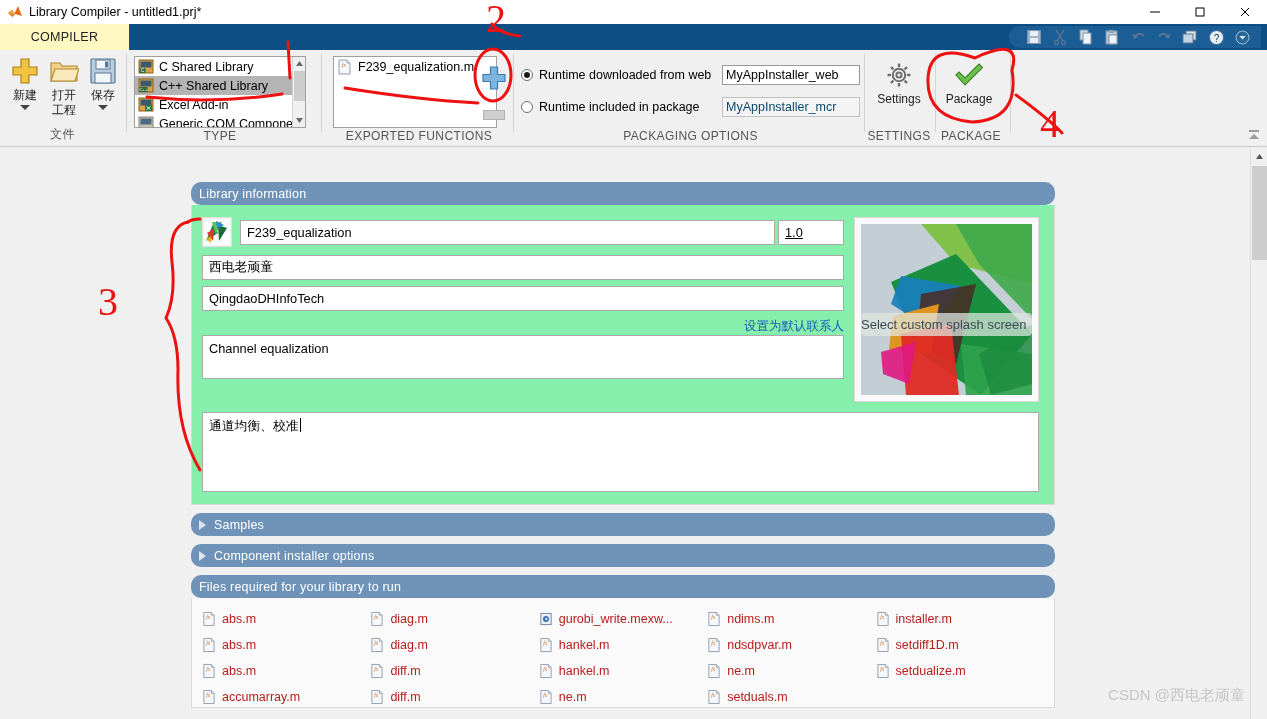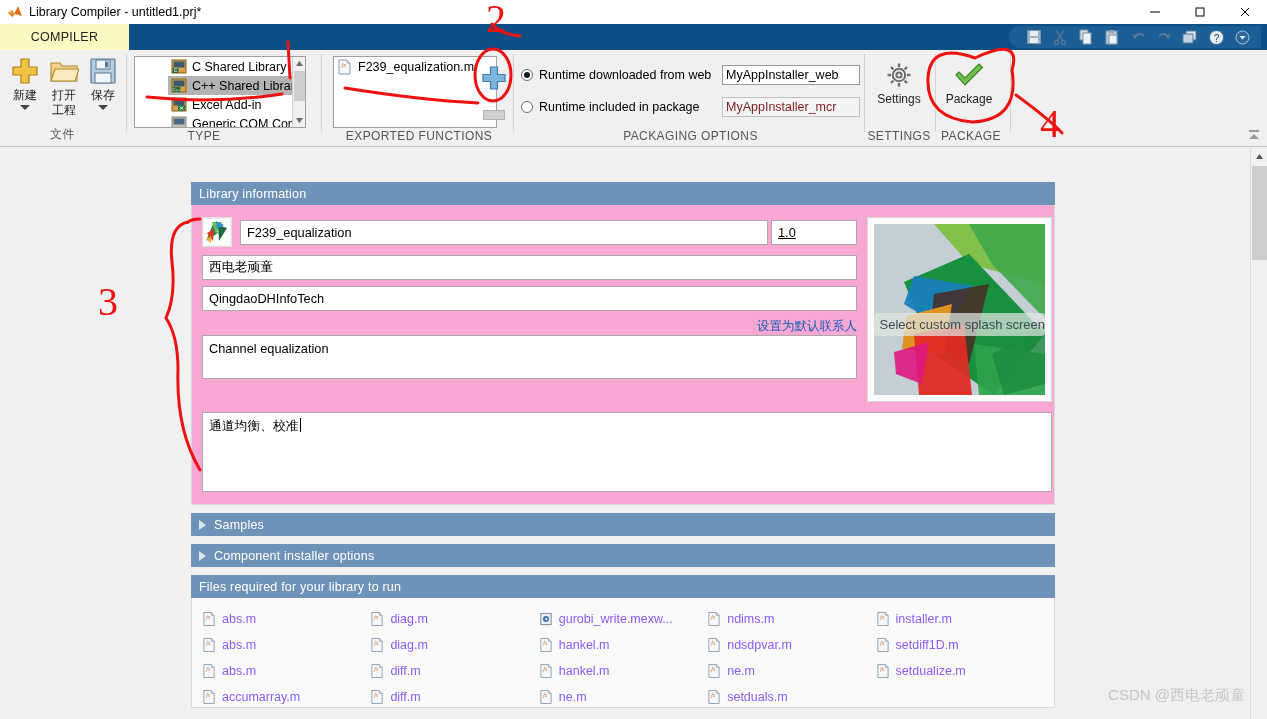--- a/index.html
+++ b/index.html
@@ -125,49 +125,49 @@
   }
   .radio.on::after {
     content: ''; position: absolute; left: 2px; top: 2px;
     width: 6px; height: 6px; border-radius: 50%; background: #1a1a1a;
   }
   .txtfield {
     position: absolute; background: #fff; border: 1px solid #999;
     font-size: 12.5px; color: #000; display: flex; align-items: center;
     padding: 0 3px; white-space: nowrap;
   }
-  .txtfield.disabled { background: #f4f4f4; border-color: #c2c2c2; color: #7f1d1d; }
+  .txtfield.disabled { background: #f4f4f4; border-color: #c2c2c2; color: #0c4a6e; }
 
   .ribbon-collapse {
     position: absolute; right: 4px; bottom: 3px; width: 18px; height: 16px;
     display: flex; align-items: center; justify-content: center;
   }
 
   
   .content {
     position: absolute; top: 148px; left: 0; width: 1267px; height: 571px;
     background: #f0f0f0;
     overflow: hidden;
   }
   .sheet {
     position: absolute; left: 191px; top: 34px; width: 864px;
   }
   .section-header {
     height: 23px; background: #6f92b8; color: #fff;
     display: flex; align-items: center; padding-left: 8px;
-    font-size: 12.5px; letter-spacing: .2px;
+    font-size: 12.5px; letter-spacing: .2px; border-radius: 10px;
   }
   .section-header .tri {
     width: 0; height: 0; border-top: 5px solid transparent;
     border-bottom: 5px solid transparent; border-left: 7px solid #dde6f0;
     margin-right: 8px; flex: none;
   }
   .panel-body {
-    background: #f9a8d4; border: 1px solid #d9d9d9; border-top: none;
-    padding: 12px 2px 12px 10px;
+    background: #86efac; border: 1px solid #d9d9d9; border-top: none;
+    padding: 12px 15px 12px 10px;
   }
 
   .libinfo-wrap { display: flex; gap: 10px; }
   .libinfo-left { flex: 1 1 auto; }
   .input {
     background: #fff; border: 1px solid #aaaaaa; height: 25px;
     display: flex; align-items: center; padding: 0 6px;
     font-size: 12.8px; color: #000; white-space: nowrap; overflow: hidden;
   }
   .row-flex { display: flex; align-items: center; }
@@ -190,21 +190,21 @@
     padding: 6px; position: relative;
   }
   .splash-img {
     width: 171px; height: 171px; position: relative; overflow: hidden;
     background: #c2cdd4;
   }
   .splash-cap {
     position: absolute; left: 6px; right: 6px; top: 95px;
     background: rgba(225,232,226,.72);
     border-radius: 4px;
-    text-align: right; font-size: 13px; color: #3c4a52;
+    text-align: left; font-size: 13px; color: #3c4a52;
     padding: 4px 0;
   }
   .desc-box {
     background: #fff; border: 1px solid #aaa; height: 80px;
     margin-top: 10px; padding: 5px 6px;
     font-size: 12.8px; color: #000; position: relative;
   }
   .caretbar {
     display: inline-block; width: 1px; height: 14px; background: #000;
     vertical-align: -2px; margin-left: 1px;
@@ -215,21 +215,21 @@
   
   .files-body {
     background: #fafafa; border: 1px solid #d9d9d9; border-top: none;
     padding: 8px 10px 0 10px; height: 110px; overflow: hidden;
   }
   .files-grid {
     display: grid; grid-template-columns: repeat(5, 1fr);
     grid-auto-rows: 26px;
   }
   .file-item {
-    display: flex; align-items: center; font-size: 12.5px; color: #8b5cf6;
+    display: flex; align-items: center; font-size: 12.5px; color: #b91c1c;
     white-space: nowrap; overflow: hidden;
   }
   .file-icon { width: 14px; height: 16px; margin-right: 6px; flex:none; position: relative;}
 
   
   .vscroll {
     position: absolute; right: 0; top: 0; width: 17px; height: 571px;
     background: #f0f0f0; border-left: 1px solid #dcdcdc;
   }
   .vscroll .arrow {
@@ -378,21 +378,21 @@
           <rect x="6" y="16" width="16" height="10" fill="#f0f6fb" stroke="#5d7894" stroke-width="1"></rect>
           <rect x="16" y="4.5" width="3.5" height="6" fill="#5d7894"></rect>
         </svg>
       </span>
       <span class="lbl">保存</span>
       <span class="caret-dn"></span>
     </div>
     <div class="rib-grouplabel" style="left:5px; width:115px;">文件</div>
     <div class="rib-sep" style="left:126px;"></div>
 
-    <div class="listbox" style="left:134px; top:6px; width:172px; height:72px;padding-left:33px;">
+    <div class="listbox" style="left:134px; top:6px; width:172px; height:72px;">
       <div class="lb-row">
         <span class="lb-icon">
           <svg width="16" height="15" viewBox="0 0 16 15">
               <rect x="1" y="1" width="14" height="13" fill="#d9a24b" stroke="#8a6017"></rect>
               <rect x="2.5" y="2.5" width="11" height="6" fill="#3b5a72"></rect>
               <rect x="1.5" y="9" width="6" height="5" fill="#2f6c3f"></rect>
               <text x="4.5" y="13.3" font-size="5" fill="#fff" font-family="Liberation Sans, sans-serif" text-anchor="middle">C</text>
             </svg>
         </span>
         <span>C Shared Library</span>
@@ -435,21 +435,21 @@
             </svg>
         </div>
         <div class="lb-thumb"></div>
         <div class="lb-arrow" style="position:absolute;bottom:0;">
           <svg width="9" height="7" viewBox="0 0 9 7">
               <path d="M4.5 6 L1 1 L8 1 Z" fill="#6a6a6a"></path>
             </svg>
         </div>
       </div>
     </div>
-    <div class="rib-grouplabel" style="left:118px; width:172px;">TYPE</div>
+    <div class="rib-grouplabel" style="left:134px; width:172px;">TYPE</div>
     <div class="rib-sep" style="left:321px;"></div>
 
     <div class="listbox" style="left:333px; top:6px; width:164px; height:72px;">
       <div class="lb-row">
         <span class="lb-icon">
           <svg width="15" height="16" viewBox="0 0 15 16">
               <path d="M2 1 H10 L13 4 V15 H2 Z" fill="#f4f7fb" stroke="#8e9cab" stroke-width="1"></path>
               <path d="M10 1 V4 H13" fill="#d7e1ea" stroke="#8e9cab" stroke-width=".8"></path>
               <text x="4.5" y="7.5" font-size="6" fill="#d4762a" font-style="italic" font-family="Liberation Serif, serif">fx</text>
             </svg>
@@ -545,21 +545,21 @@
                   <path d="M8 3 L18 3 L12 15 Z" fill="#5ec45a"></path>
                   <path d="M14 6 L23 9 L15 22 Z" fill="#1d6b3a"></path>
                   <path d="M3 14 L10 10 L9 22 Z" fill="#e0372a"></path>
                   <path d="M12 2 L20 6 L13 10 Z" fill="#2f8ccc"></path>
                   <path d="M2 20 L7 17 L7 24 Z" fill="#f0a62a"></path>
                 </svg>
               </span>
               <span class="input" style="flex:1 1 auto;">
                 <span>F239_equalization</span>
               </span>
-              <span class="input" style="width:86px; margin-left:3px;text-decoration:underline;">
+              <span class="input" style="width:66px; margin-left:3px;text-decoration:underline;">
                 <span>1.0</span>
               </span>
             </div>
 
             <div class="input" style="margin-top:8px;">
               <span>西电老顽童</span>
             </div>
             <div class="input" style="margin-top:6px;">
               <span>QingdaoDHInfoTech</span>
             </div>

